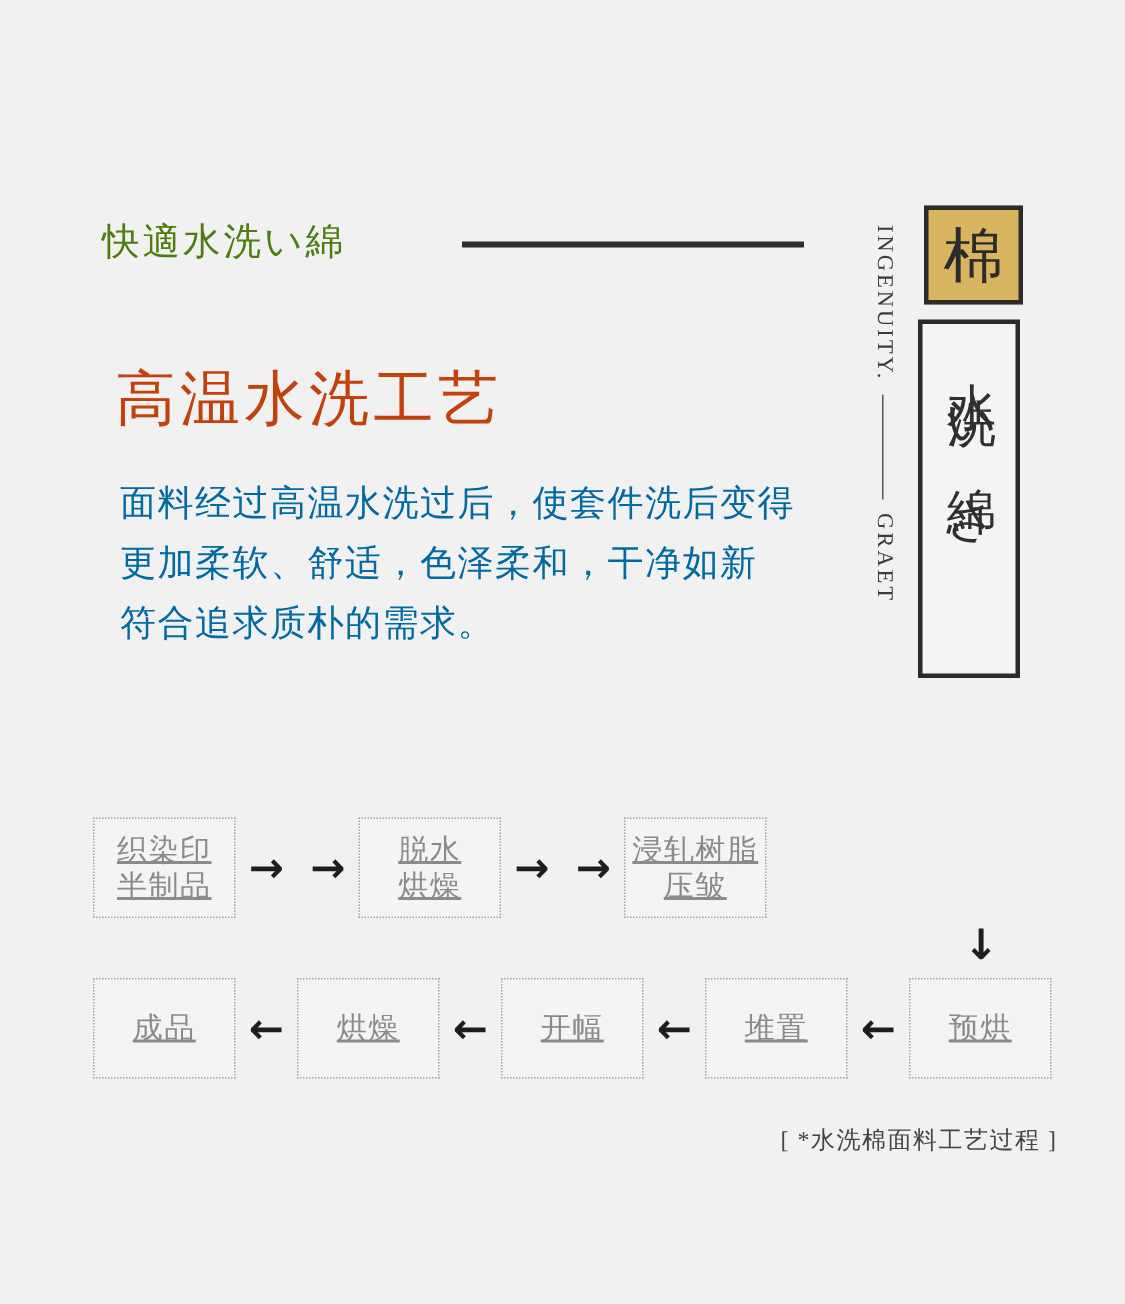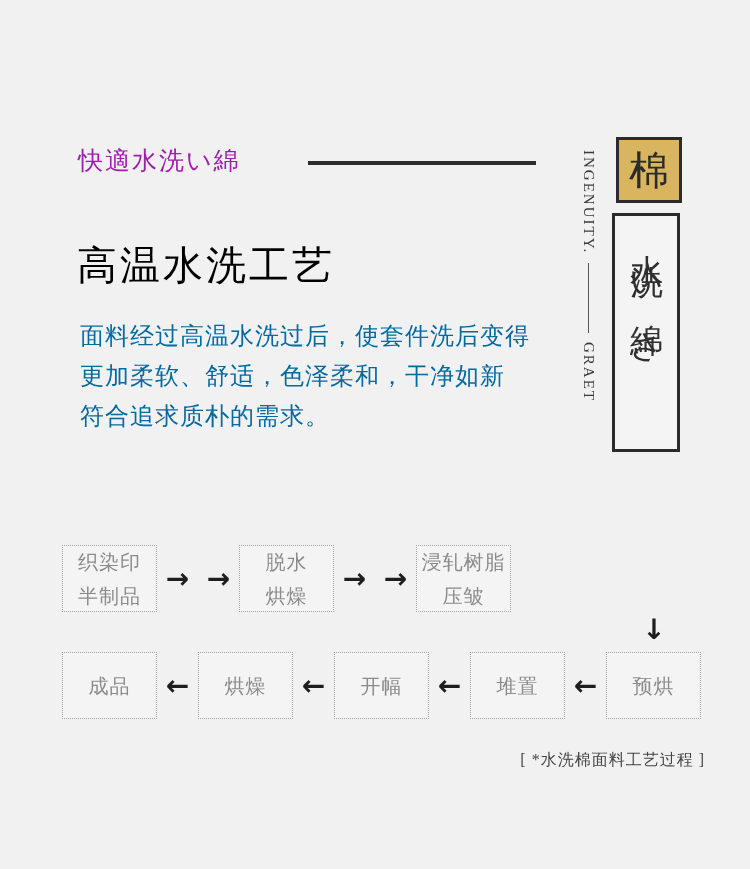--- a/index.html
+++ b/index.html
@@ -4,30 +4,30 @@
 <style>
   html,body { margin:0; padding:0; }
   body { background:#e8e8e8; font-family:"Liberation Serif","DejaVu Serif",serif; }
   .canvas {
     position:relative; width:750px; height:869px; margin:0 auto;
     background:#f1f1f2; overflow:hidden;
   }
 
   
   .subtitle {
-    position:absolute; left:78px; top:144px;
-    font-size:25px; letter-spacing:2px; color:#a21caf;
+    position:absolute; left:68px; top:144px;
+    font-size:25px; letter-spacing:2px; color:#4d7c0f;
   }
   .divider {
     position:absolute; left:308px; top:161px;
     width:228px; height:4px; background:#2d2d2d;
   }
   .title {
     position:absolute; left:77px; top:238px;
-    font-size:40px; letter-spacing:3px; color:#000000;
+    font-size:40px; letter-spacing:3px; color:#c2410c;
   }
   .paragraph {
     position:absolute; left:80px; top:318px;
     font-size:24px; line-height:40px; color:#0369a1;
     letter-spacing:1px; white-space:pre-line; width:470px;font-family:Liberation Mono, monospace;
   }
 
   
   .motto {
     position:absolute; left:580px; top:150px; height:280px;
@@ -59,22 +59,23 @@
   }
 
   
   .flow { position:absolute; left:62px; top:545px; width:640px; }
   .flow-row { display:flex; height:67px; }
   .flow-box {
     width:95px; box-sizing:border-box;
     border:1px dotted #a3a3a3; background:#f4f4f5;
     display:flex; align-items:center; justify-content:center;
     text-align:center; color:#8b8b8b;
-    font-size:20px; line-height:34px; white-space:pre-line;
+    font-size:20px; line-height:24px; white-space:pre-line;
     letter-spacing:1px;
+    text-decoration:underline;
   }
   .flow-gap {
     width:41px; display:flex; align-items:center; justify-content:center;
     color:#1e1e1e; font-size:28px; font-weight:bold;
     font-family:"DejaVu Sans",sans-serif;
   }
   .flow-connector { position:relative; height:40px; }
   .down-arrow {
     position:absolute; left:578px; top:-2px; width:28px;
     text-align:center; color:#1e1e1e; font-size:28px; font-weight:bold;

